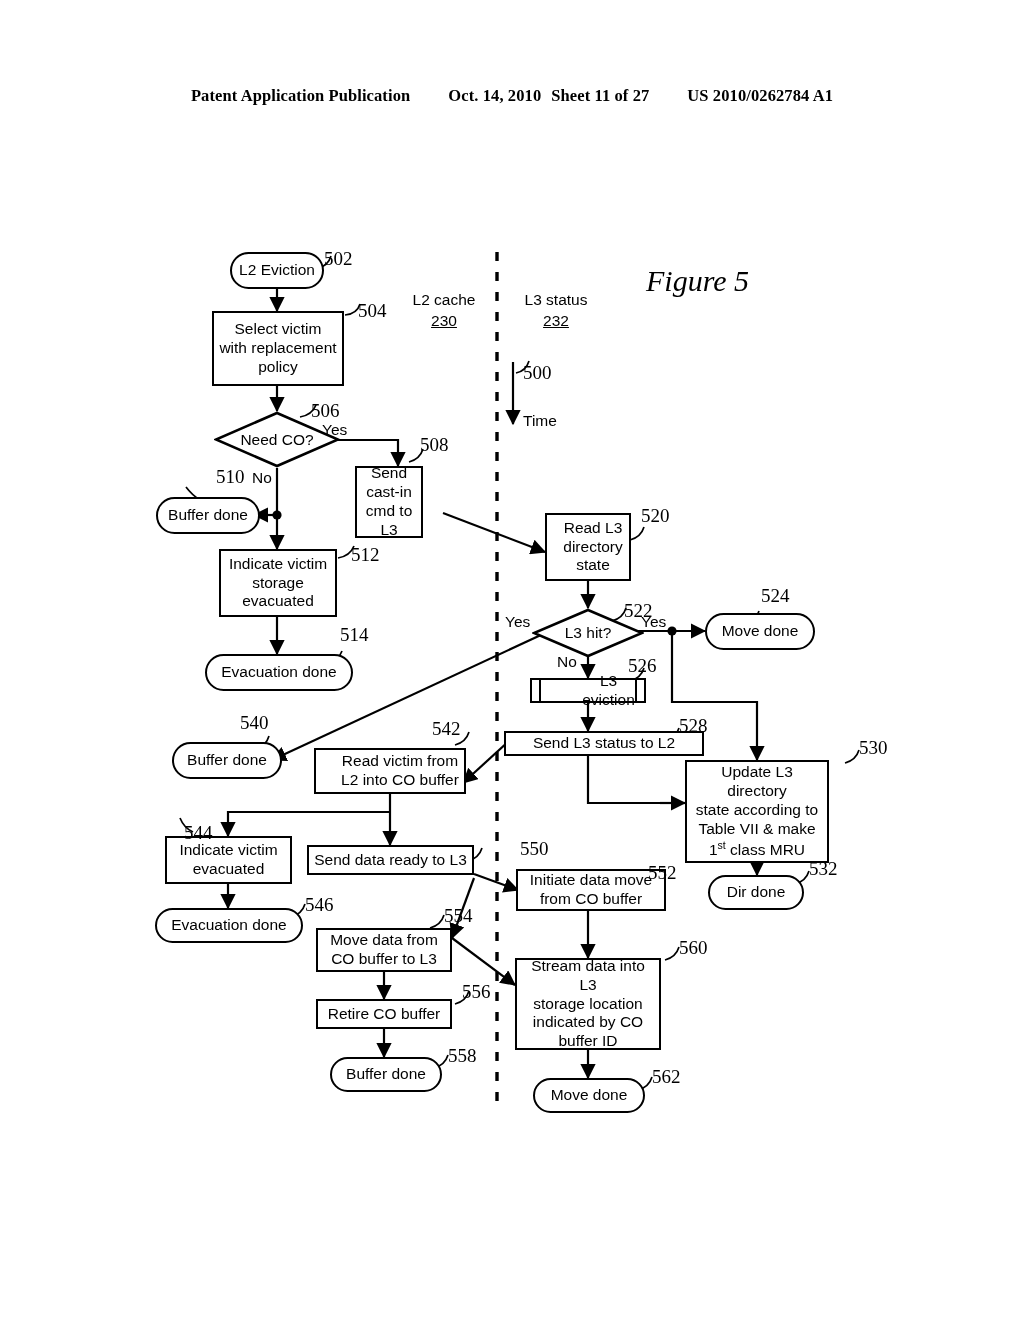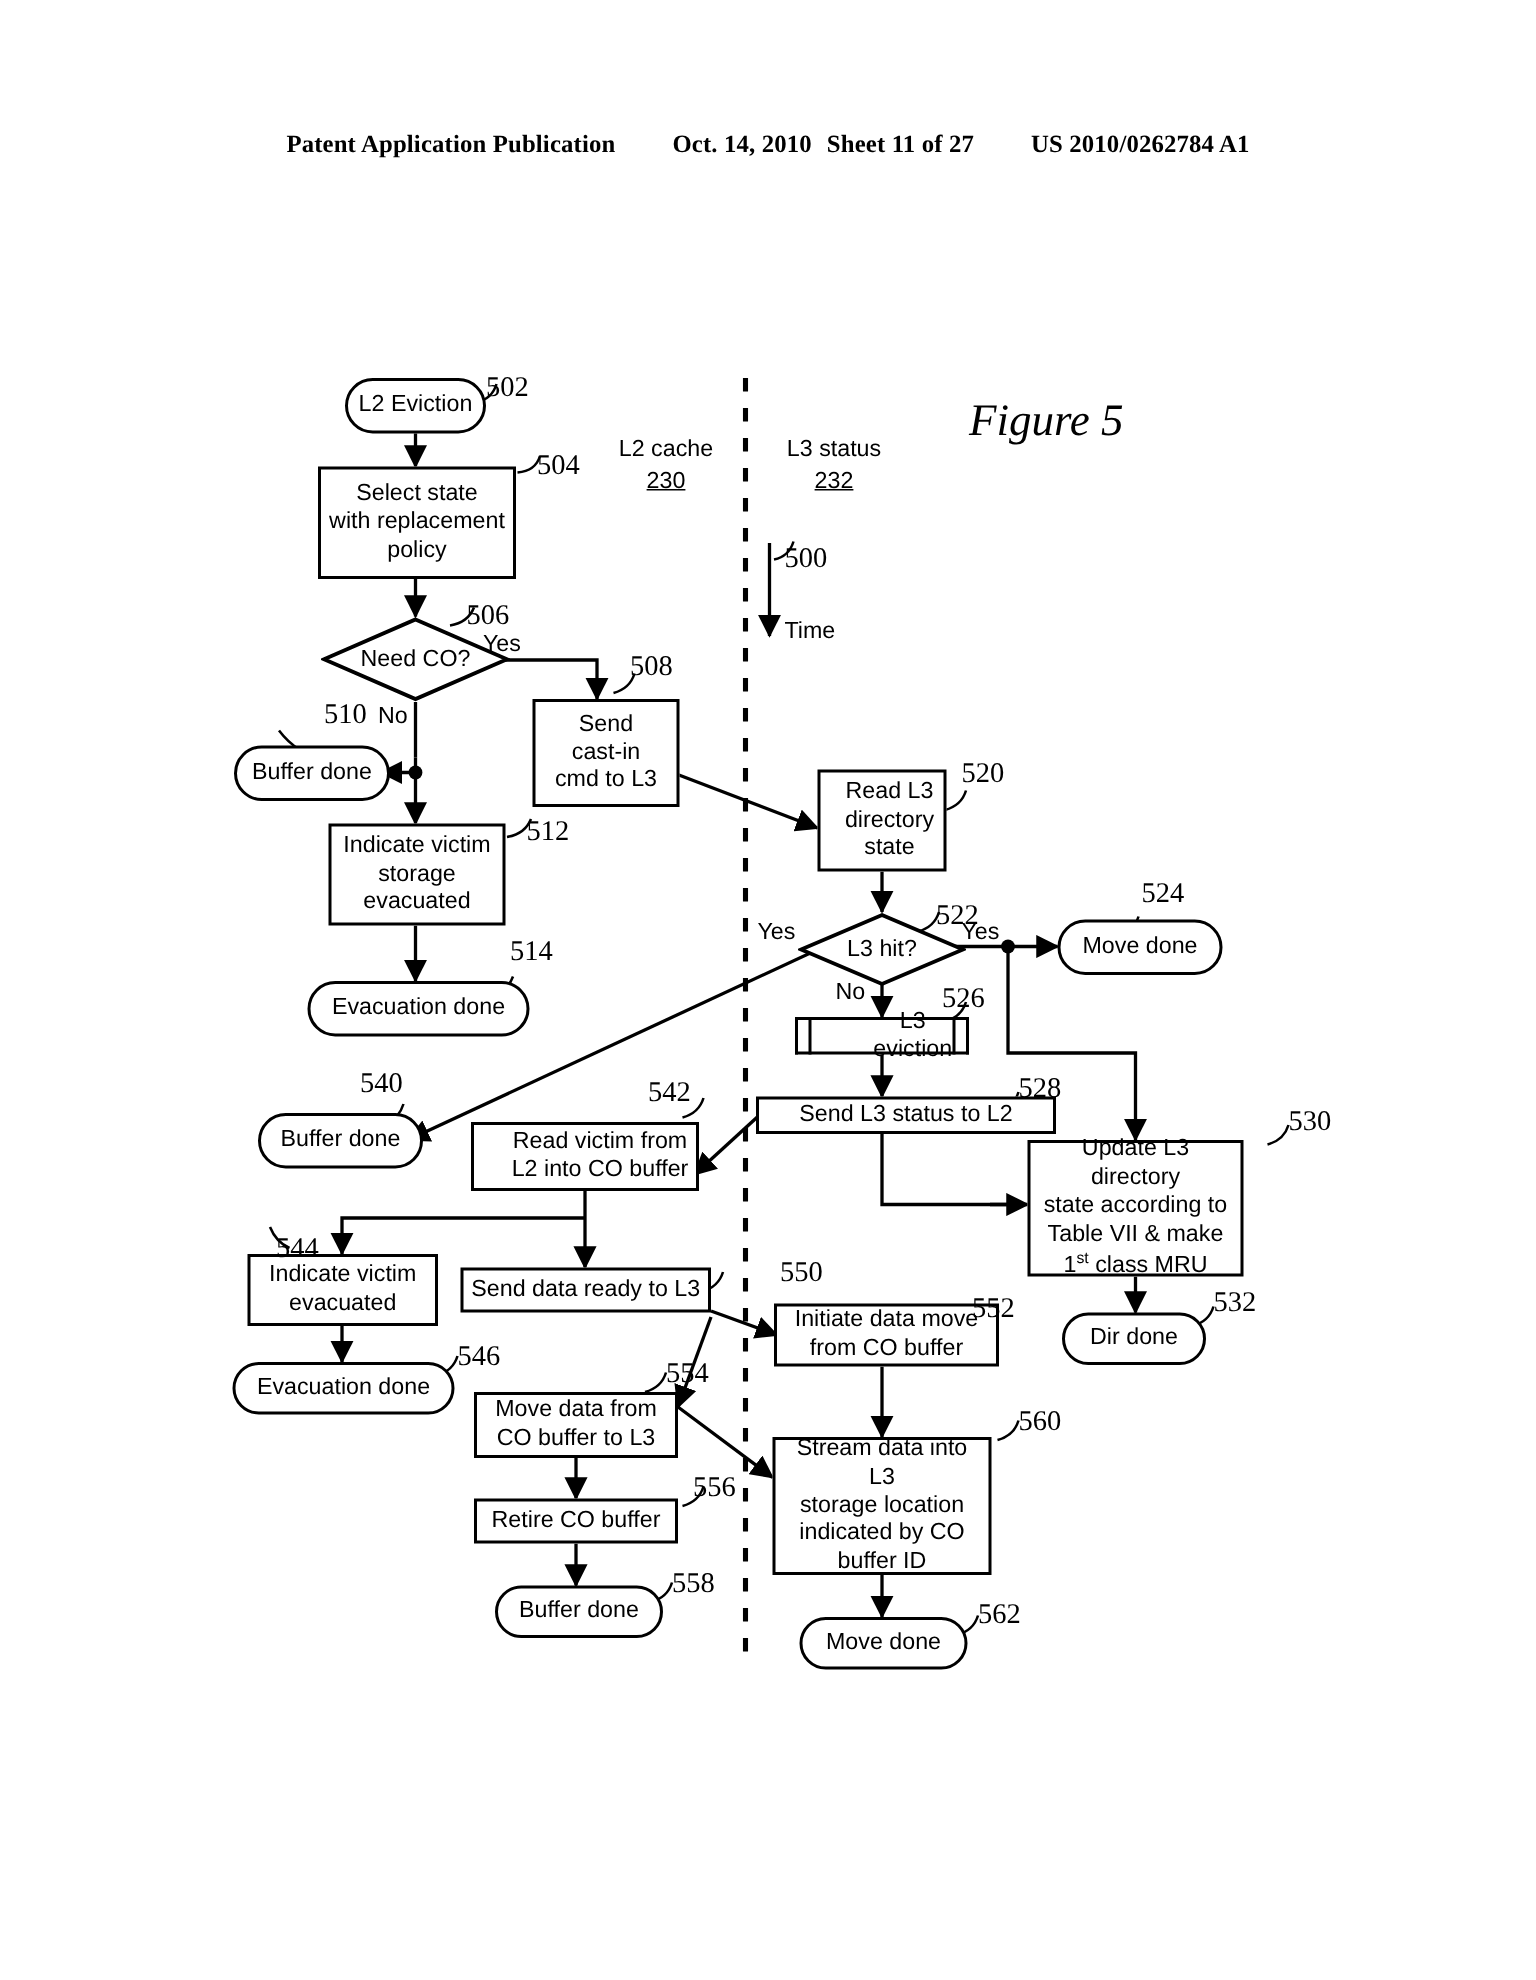--- a/index.html
+++ b/index.html
@@ -163,38 +163,38 @@
 <div class="ref" style="left:523px;top:362px;">500</div>
 <div class="lbl" style="left:523px;top:412px;">Time</div>
 
 <div class="node term" style="left:230px;top:252px;width:94px;height:37px;">
   <span>L2 Eviction</span>
 </div>
 <div class="ref" style="left:324px;top:248px;">502</div>
 
 <div class="node" style="left:212px;top:311px;width:132px;height:75px;">
   <div>
-    <div>Select state</div>
+    <div>Select victim</div>
     <div>with replacement</div>
     <div>policy</div>
   </div>
 </div>
 <div class="ref" style="left:358px;top:300px;">504</div>
 
 <div class="dia" style="left:214px;top:411px;width:126px;height:57px;">
   <svg class="dshape" viewBox="0 0 126 57" preserveAspectRatio="none">
     <polygon points="63,2 124,28.5 63,55 2,28.5" fill="#fff" stroke="#000" stroke-width="2.6" vector-effect="non-scaling-stroke"></polygon>
   </svg>
   <span class="dtxt">Need CO?</span>
 </div>
 <div class="ref" style="left:311px;top:400px;">506</div>
 <div class="lbl" style="left:322px;top:421px;">Yes</div>
 <div class="lbl" style="left:252px;top:469px;">No</div>
 
-<div class="node" style="left:355px;top:466px;width:98px;height:72px;">
+<div class="node" style="left:355px;top:466px;width:68px;height:72px;">
   <div>
     <div>Send</div>
     <div>cast-in</div>
     <div>cmd to L3</div>
   </div>
 </div>
 <div class="ref" style="left:420px;top:434px;">508</div>
 
 <div class="node term" style="left:156px;top:497px;width:104px;height:37px;">
   <span>Buffer done</span>
@@ -243,21 +243,21 @@
 <div class="node sub" style="left:530px;top:678px;width:116px;height:25px;padding-left:45px;">
   <span>L3 eviction</span>
 </div>
 <div class="ref" style="left:628px;top:655px;">526</div>
 
 <div class="node" style="left:504px;top:731px;width:200px;height:25px;">
   <span>Send L3 status to L2</span>
 </div>
 <div class="ref" style="left:679px;top:715px;">528</div>
 
-<div class="node" style="left:685px;top:760px;width:144px;height:91px;">
+<div class="node" style="left:685px;top:760px;width:144px;height:103px;">
   <div>
     <div>Update L3 directory</div>
     <div>state according to</div>
     <div>Table VII &amp; make</div>
     <div><span>1</span><sup>st</sup><span> class MRU</span></div>
   </div>
 </div>
 <div class="ref" style="left:859px;top:737px;">530</div>
 
 <div class="node term" style="left:708px;top:875px;width:96px;height:35px;">

